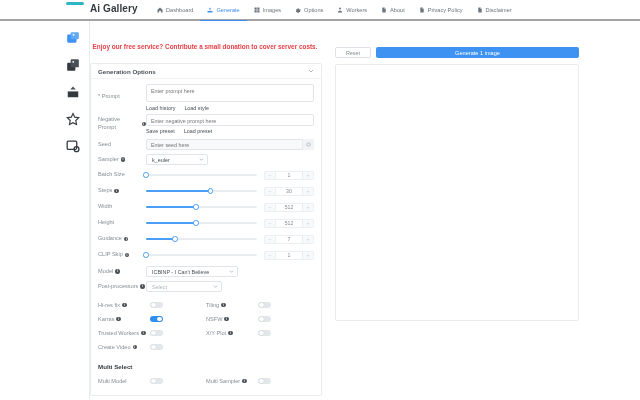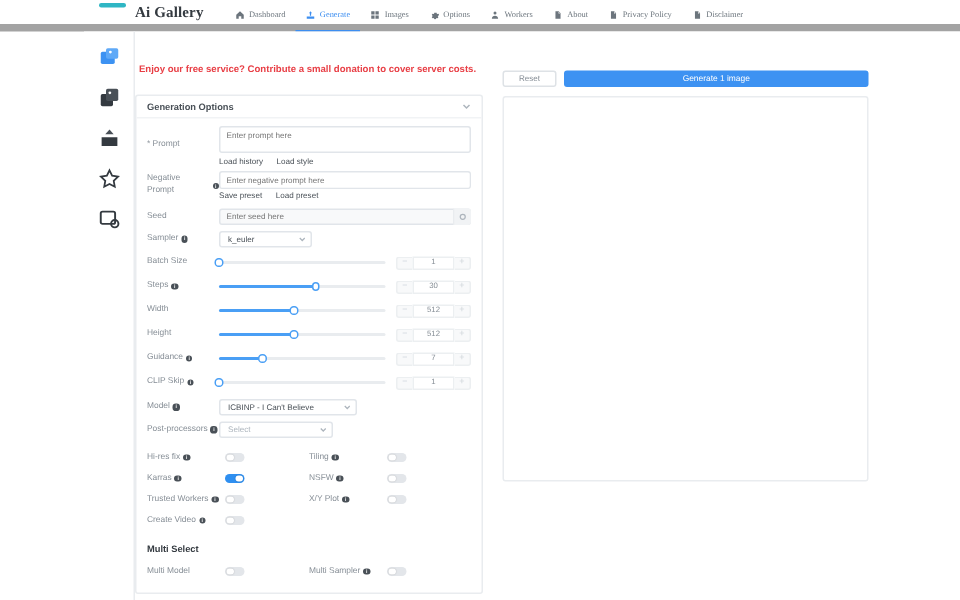--- a/index.html
+++ b/index.html
@@ -9,22 +9,22 @@
     overflow: hidden;
     background: #ffffff;
     font-family: "Liberation Sans", sans-serif;
     -webkit-font-smoothing: antialiased;
   }
 
   
   .topbar {
     position: absolute; top: 0; left: 0; right: 0; height: 21px;
     background: #ffffff;
-    border-bottom: 5px solid #a3a3a3;
-    display: flex; align-items: center; font-family: Liberation Serif, serif;
+    border-bottom: 2px solid #a3a3a3;
+    display: flex; align-items: center;
   }
   .logo-wrap { position: absolute; left: 66px; top: 2px; width: 24px; }
   .logo-dash { width: 18px; height: 3px; background: #2fb6c4; border-radius: 2px; }
   .brand {
     position: absolute; left: 90px; top: 3px;
     font-size: 10px; font-weight: 700; color: #343a40; letter-spacing: .1px;
   }
   .nav { position: absolute; left: 150px; top: 0; height: 21px; display: flex; align-items: stretch; }
   .nav-item {
     display: flex; align-items: center; gap: 3px;

